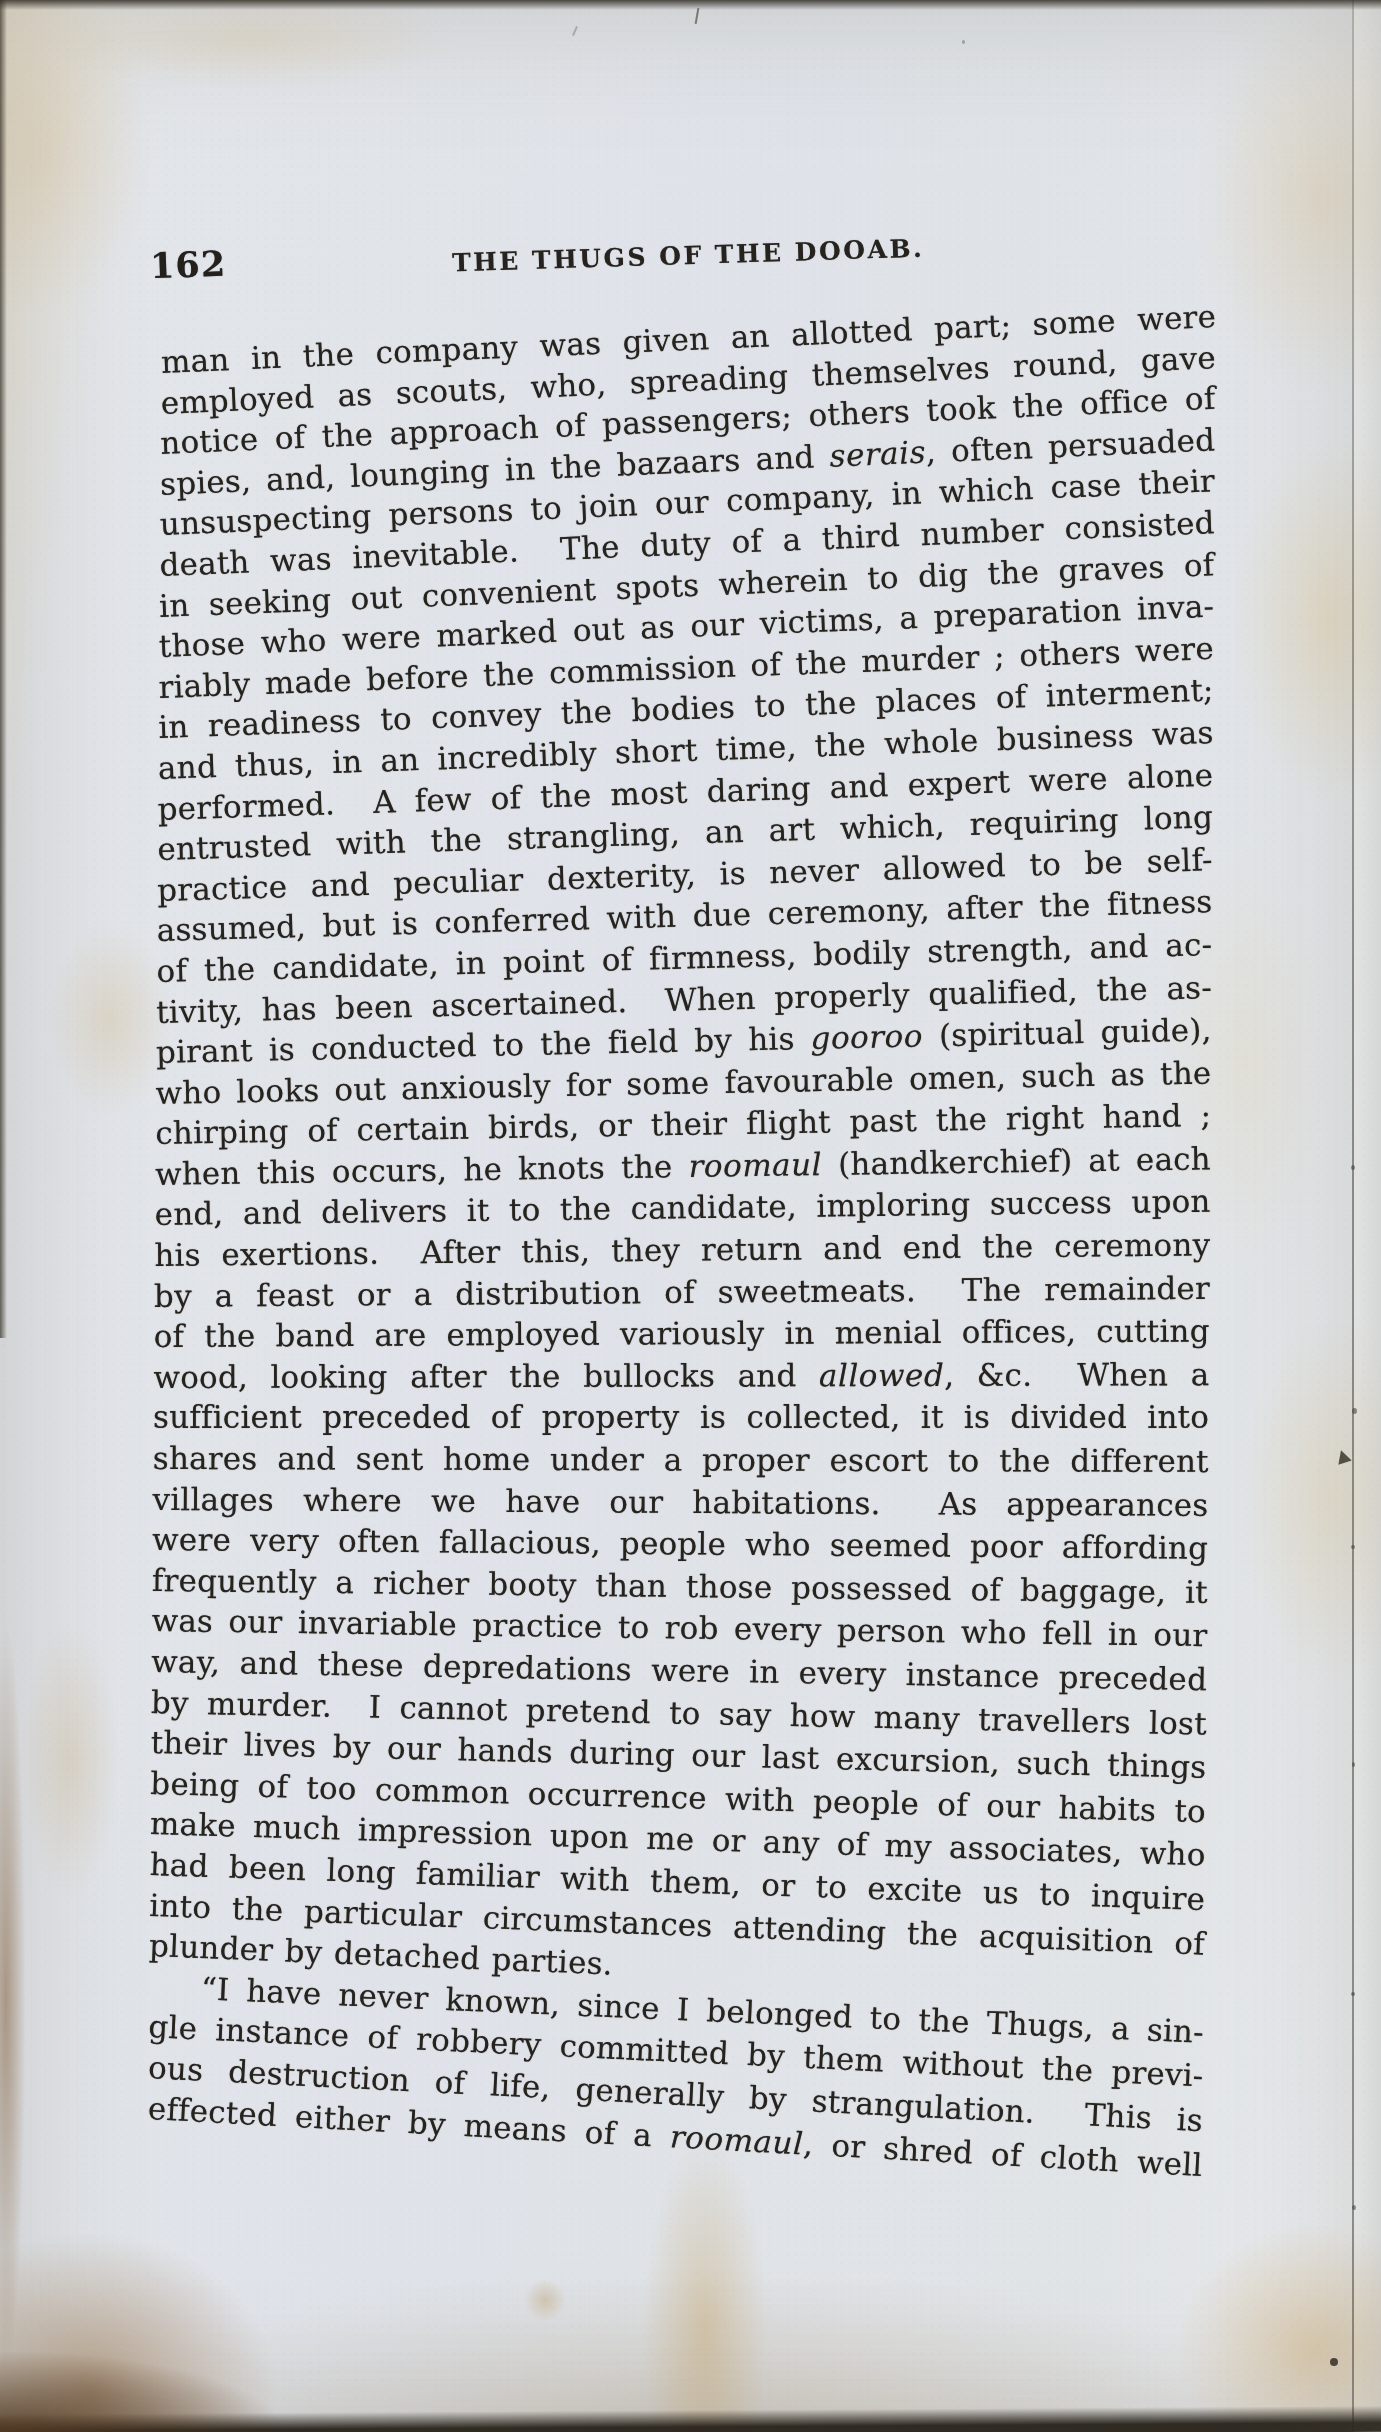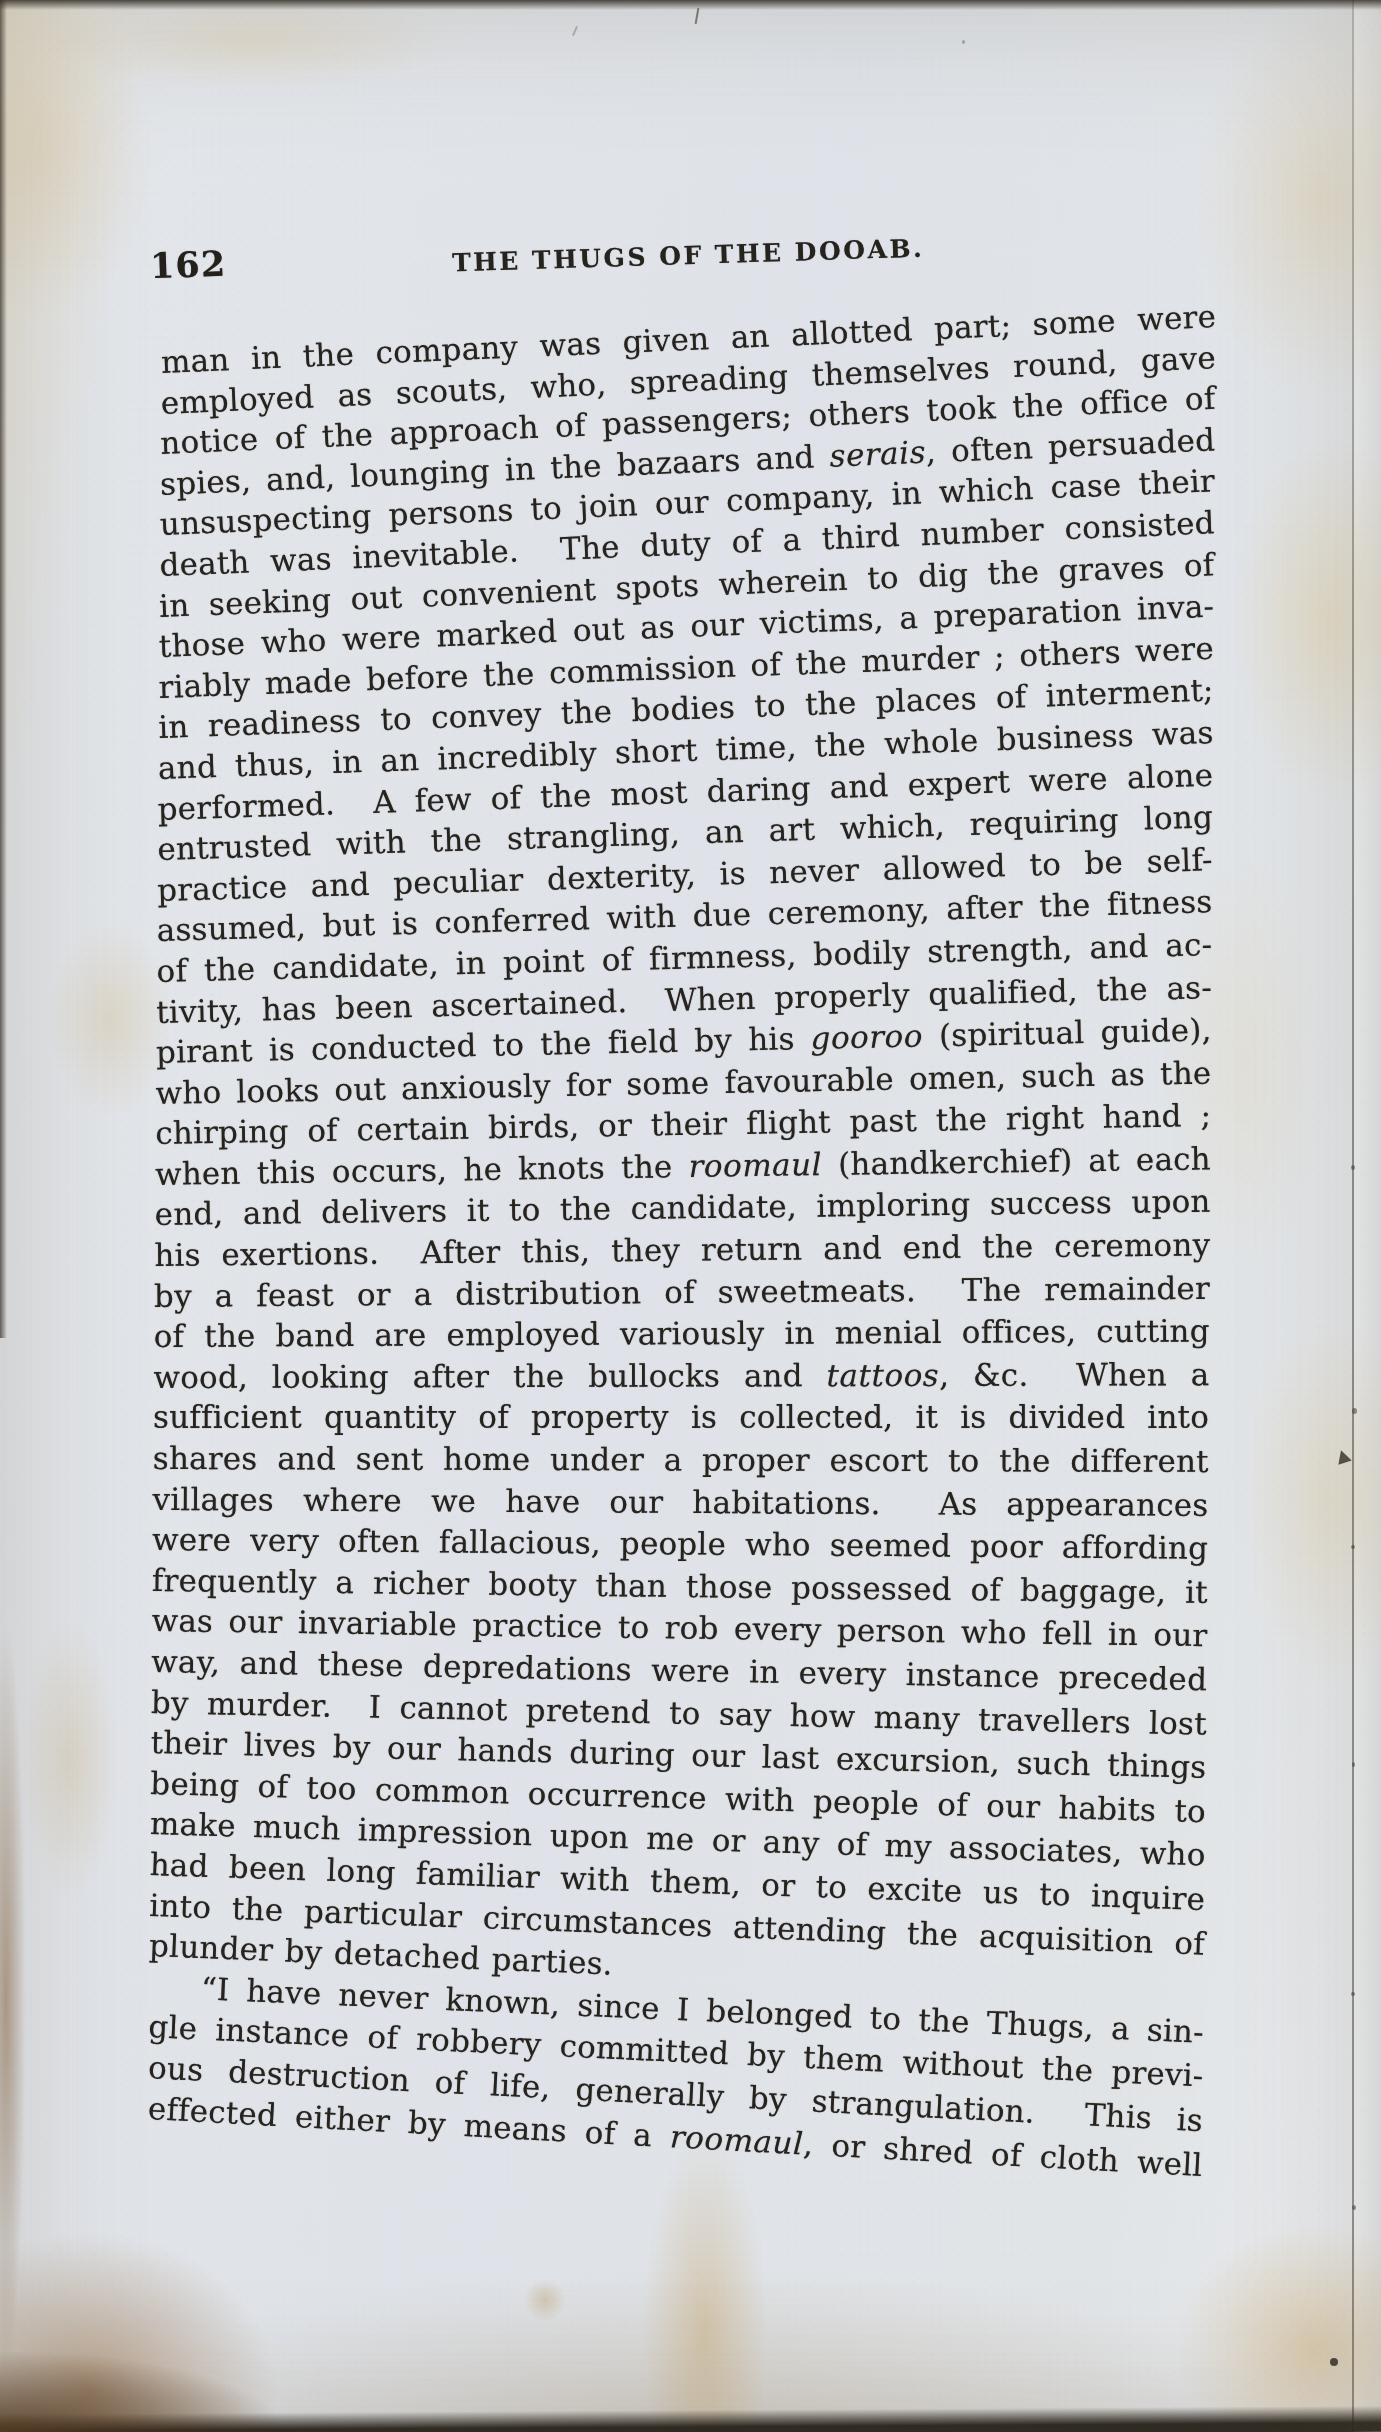--- a/index.html
+++ b/index.html
@@ -116,22 +116,22 @@
       <div class="line" style="transform: translateX(-4.5px) rotate(-1.46deg);"><span>of the candidate, in point of firmness, bodily strength, and ac-</span></div>
       <div class="line" style="transform: translateX(-4.8px) rotate(-1.35deg);"><span>tivity, has been ascertained.&nbsp; When properly qualified, the as-</span></div>
       <div class="line" style="transform: translateX(-5.1px) rotate(-1.23deg);"><span>pirant is conducted to the field by his </span><span class="it">gooroo</span><span> (spiritual guide),</span></div>
       <div class="line" style="transform: translateX(-5.4px) rotate(-1.11deg);"><span>who looks out anxiously for some favourable omen, such as the</span></div>
       <div class="line" style="transform: translateX(-5.7px) rotate(-0.98deg);"><span>chirping of certain birds, or their flight past the right hand ;</span></div>
       <div class="line" style="transform: translateX(-6px) rotate(-0.85deg);"><span>when this occurs, he knots the </span><span class="it">roomaul</span><span> (handkerchief) at each</span></div>
       <div class="line" style="transform: translateX(-6.3px) rotate(-0.72deg);"><span>end, and delivers it to the candidate, imploring success upon</span></div>
       <div class="line" style="transform: translateX(-6.7px) rotate(-0.58deg);"><span>his exertions.&nbsp; After this, they return and end the ceremony</span></div>
       <div class="line" style="transform: translateX(-7px) rotate(-0.44deg);"><span>by a feast or a distribution of sweetmeats.&nbsp; The remainder</span></div>
       <div class="line" style="transform: translateX(-7.3px) rotate(-0.3deg);"><span>of the band are employed variously in menial offices, cutting</span></div>
-      <div class="line" style="transform: translateX(-7.6px) rotate(-0.15deg);"><span>wood, looking after the bullocks and </span><span class="it">tattoos</span><span>, &amp;c.&nbsp; When a</span></div>
-      <div class="line" style="transform: translateX(-7.9px) rotate(0deg);"><span>sufficient quantity of property is collected, it is divided into</span></div>
+      <div class="line" style="transform: translateX(-7.6px) rotate(-0.15deg);"><span>wood, looking after the bullocks and </span><span class="it">allowed</span><span>, &amp;c.&nbsp; When a</span></div>
+      <div class="line" style="transform: translateX(-7.9px) rotate(0deg);"><span>sufficient preceded of property is collected, it is divided into</span></div>
       <div class="line" style="transform: translateX(-8.2px) rotate(0.16deg);"><span>shares and sent home under a proper escort to the different</span></div>
       <div class="line" style="transform: translateX(-8.5px) rotate(0.32deg);"><span>villages where we have our habitations.&nbsp; As appearances</span></div>
       <div class="line" style="transform: translateX(-8.8px) rotate(0.48deg);"><span>were very often fallacious, people who seemed poor affording</span></div>
       <div class="line" style="transform: translateX(-9.1px) rotate(0.65deg);"><span>frequently a richer booty than those possessed of baggage, it</span></div>
       <div class="line" style="transform: translateX(-9.4px) rotate(0.82deg);"><span>was our invariable practice to rob every person who fell in our</span></div>
       <div class="line" style="transform: translateX(-9.7px) rotate(0.99deg);"><span>way, and these depredations were in every instance preceded</span></div>
       <div class="line" style="transform: translateX(-10px) rotate(1.17deg);"><span>by murder.&nbsp; I cannot pretend to say how many travellers lost</span></div>
       <div class="line" style="transform: translateX(-10.3px) rotate(1.35deg);"><span>their lives by our hands during our last excursion, such things</span></div>
       <div class="line" style="transform: translateX(-10.6px) rotate(1.53deg);"><span>being of too common occurrence with people of our habits to</span></div>
       <div class="line" style="transform: translateX(-10.9px) rotate(1.71deg);"><span>make much impression upon me or any of my associates, who</span></div>

